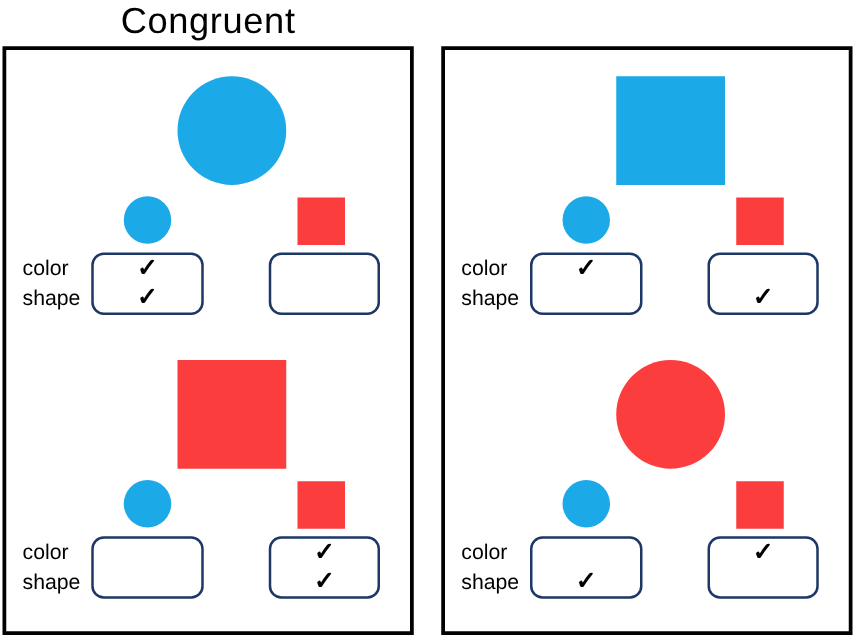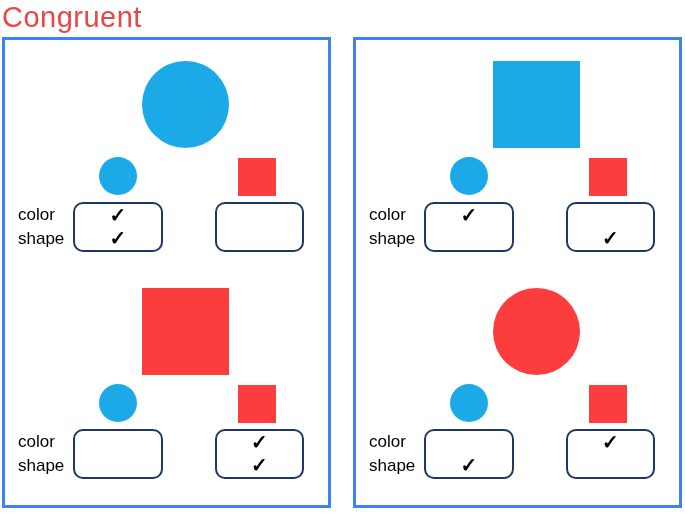--- a/index.html
+++ b/index.html
@@ -14,32 +14,33 @@
     height: 514px;
     background: #ffffff;
     overflow: hidden;
   }
   .title {
     position: absolute;
     top: 0;
     height: 36px;
     line-height: 34px;
     font-size: 29px;
-    color: #ef4444;
+    color: #000000;
+    text-align: center;
     letter-spacing: 0.5px;
   }
   .tleft  { left: 2px;   width: 329px; }
   .tright { left: 353px; width: 330px; }
 
   .panel {
     position: absolute;
     top: 37px;
     width: 329px;
     height: 471px;
-    border: 3px solid #3b82f6;
+    border: 3px solid #000000;
     box-sizing: border-box;
     background: #ffffff;
   }
   .pleft  { left: 2px; }
   .pright { left: 353px; }
 
   .trial {
     position: absolute;
     left: 0;
     width: 100%;

